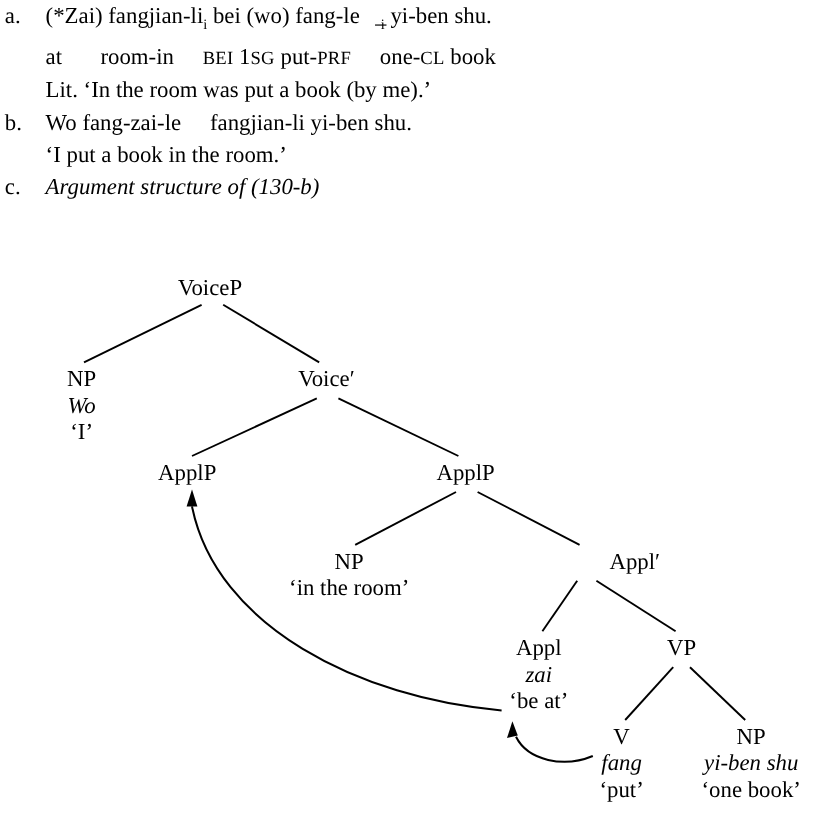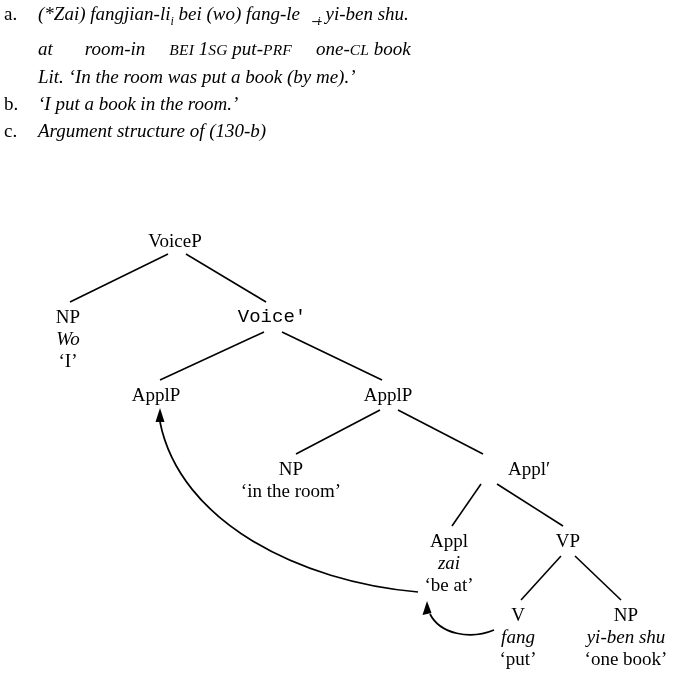--- a/index.html
+++ b/index.html
@@ -33,21 +33,20 @@
     padding-left: 4px;
     box-sizing: border-box;
   }
   .ex-body {
     flex: 1 1 auto;
   }
   .gloss-line {
     font-size: 19px;
     line-height: 27px;
     white-space: nowrap;
-    font-style: italic;
   }
   .sc {
     font-size: 15.5px;
     letter-spacing: 0.2px;
   }
   .sub {
     font-size: 12px;
     vertical-align: sub;
   }
   .ital {
@@ -96,20 +95,23 @@
       <div class="gloss-line">
         <span>at</span><span class="g4 mono-gap"></span><span>room-in</span><span class="g3 mono-gap"></span><span class="sc">BEI</span><span> 1</span><span class="sc">SG</span><span> put-</span><span class="sc">PRF</span><span class="g3 mono-gap"></span><span>one-</span><span class="sc">CL</span><span> book</span>
       </div>
       <div class="gloss-line">Lit. ‘In the room was put a book (by me).’</div>
     </div>
   </div>
 
   <div class="ex-row">
     <div class="ex-label">b.</div>
     <div class="ex-body">
+      <div class="gloss-line">
+        <span>Wo fang-zai-le</span><span class="g3 mono-gap"></span><span>fangjian-li yi-ben shu.</span>
+      </div>
       <div class="gloss-line">‘I put a book in the room.’</div>
     </div>
   </div>
 
   <div class="ex-row">
     <div class="ex-label">c.</div>
     <div class="ex-body">
       <div class="gloss-line ital">Argument structure of (130-b)</div>
     </div>
   </div>
@@ -141,21 +143,21 @@
   <div class="node" style="left:175px; top:8px;">
     <span class="cat">VoiceP</span>
   </div>
 
   <div class="node" style="left:68px; top:84px;">
     <span class="cat">NP</span>
     <span class="wordform">Wo</span>
     <span class="transl">‘I’</span>
   </div>
 
-  <div class="node" style="left:272px; top:84px;font-family:Liberation Mono, monospace;">
+  <div class="node" style="left:272px; top:84px;">
     <span class="cat">Voice′</span>
   </div>
 
   <div class="node" style="left:156px; top:162px;">
     <span class="cat">ApplP</span>
   </div>
 
   <div class="node" style="left:388px; top:162px;">
     <span class="cat">ApplP</span>
   </div>

